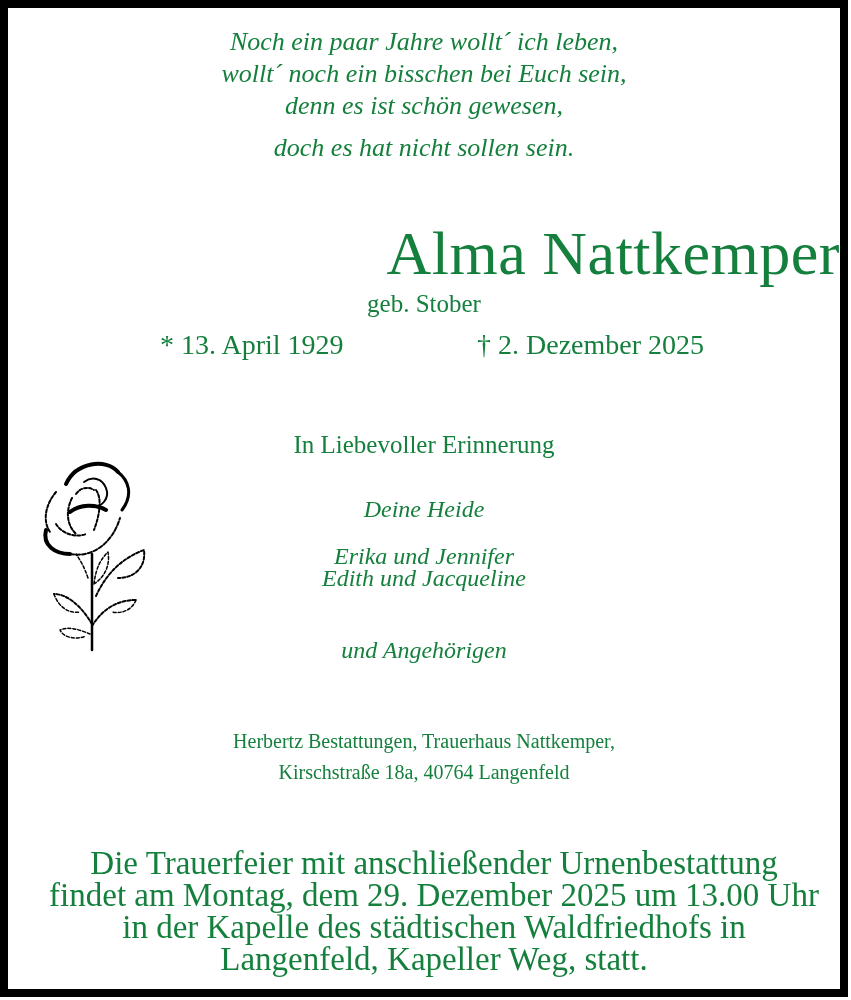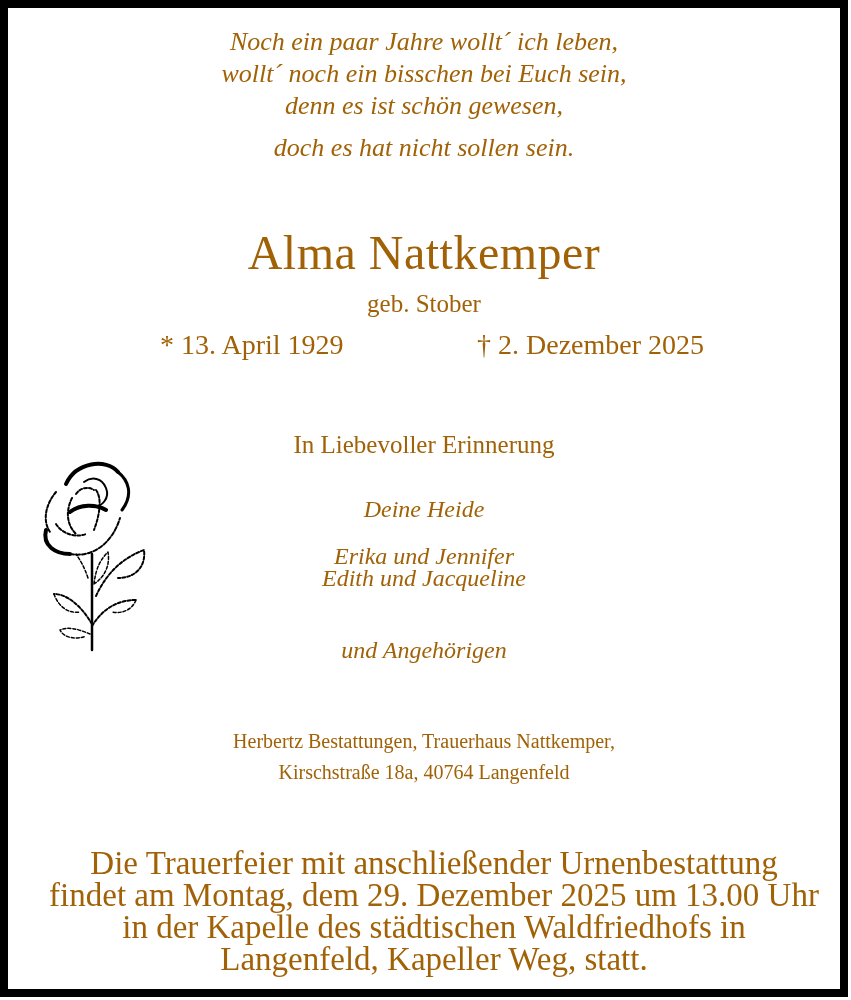--- a/index.html
+++ b/index.html
@@ -4,24 +4,24 @@
 <style>
   html, body { margin: 0; padding: 0; background: #ffffff; }
   body { width: 851px; height: 1000px; position: relative; overflow: hidden; }
   .frame {
     position: absolute; left: 0; top: 0;
     width: 848px; height: 997px;
     box-sizing: border-box;
     border: 8px solid #000000;
     background: #ffffff;
   }
-  .serif { font-family: "Liberation Serif", "DejaVu Serif", serif; color: #a16207; }
+  .serif { font-family: "Liberation Serif", "DejaVu Serif", serif; color: #15803d; }
   .line { position: absolute; left: 0; right: 0; text-align: center; white-space: nowrap; }
   .poem { font-style: italic; font-size: 26px; line-height: 32px; }
-  .name { font-size: 48px; line-height: 70px; letter-spacing: 0.5px; }
+  .name { font-size: 62px; line-height: 70px; letter-spacing: 0.5px; text-align: right; }
   .birthname { font-size: 25px; line-height: 30px; }
   .dates { font-size: 28px; line-height: 32px; margin-left: 32px; }
   .dates .birth { position: absolute; left: 120px; }
   .dates .death { position: absolute; left: 437px; }
   .memory { font-size: 25px; line-height: 30px; }
   .mourners { font-style: italic; font-size: 24px; line-height: 47px; }
   .undertaker { font-size: 20px; line-height: 31px; }
   .service { font-size: 33px; line-height: 32px; margin-left: 20px; }
   .rose { position: absolute; left: 28px; top: 446px; width: 124px; height: 200px; }
 </style>

